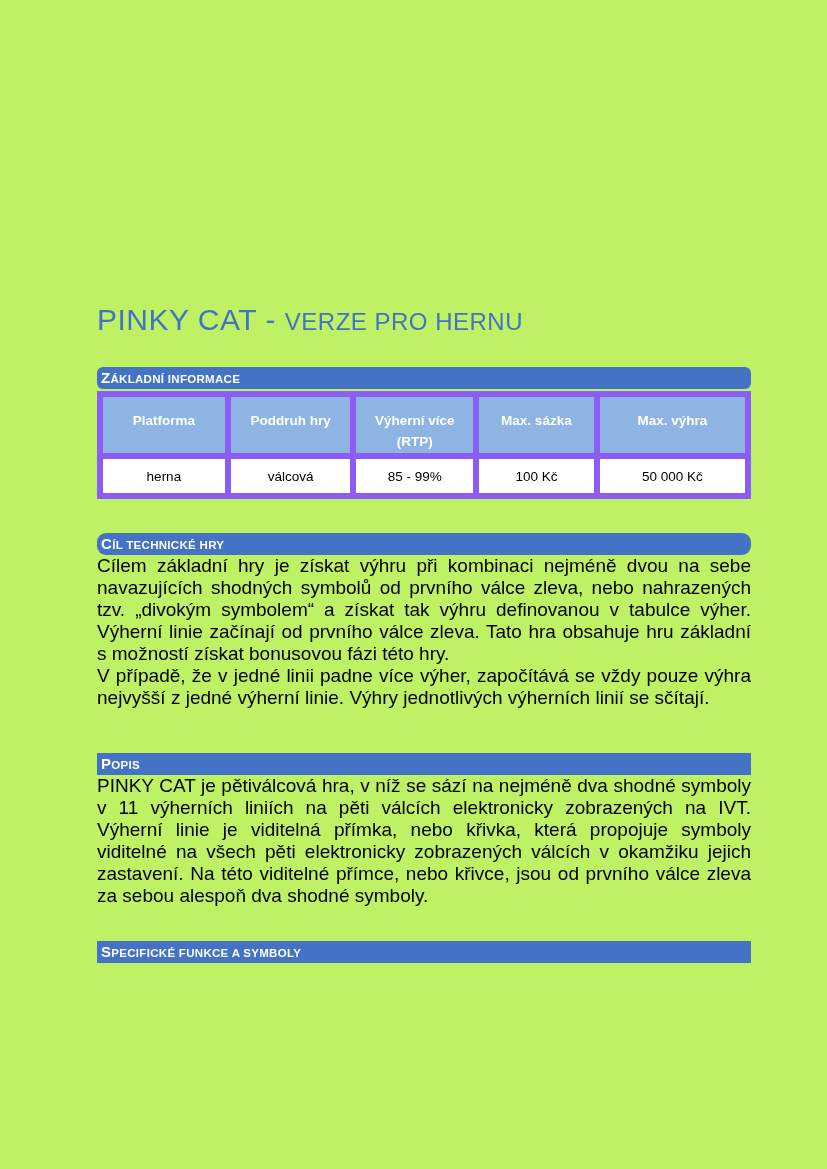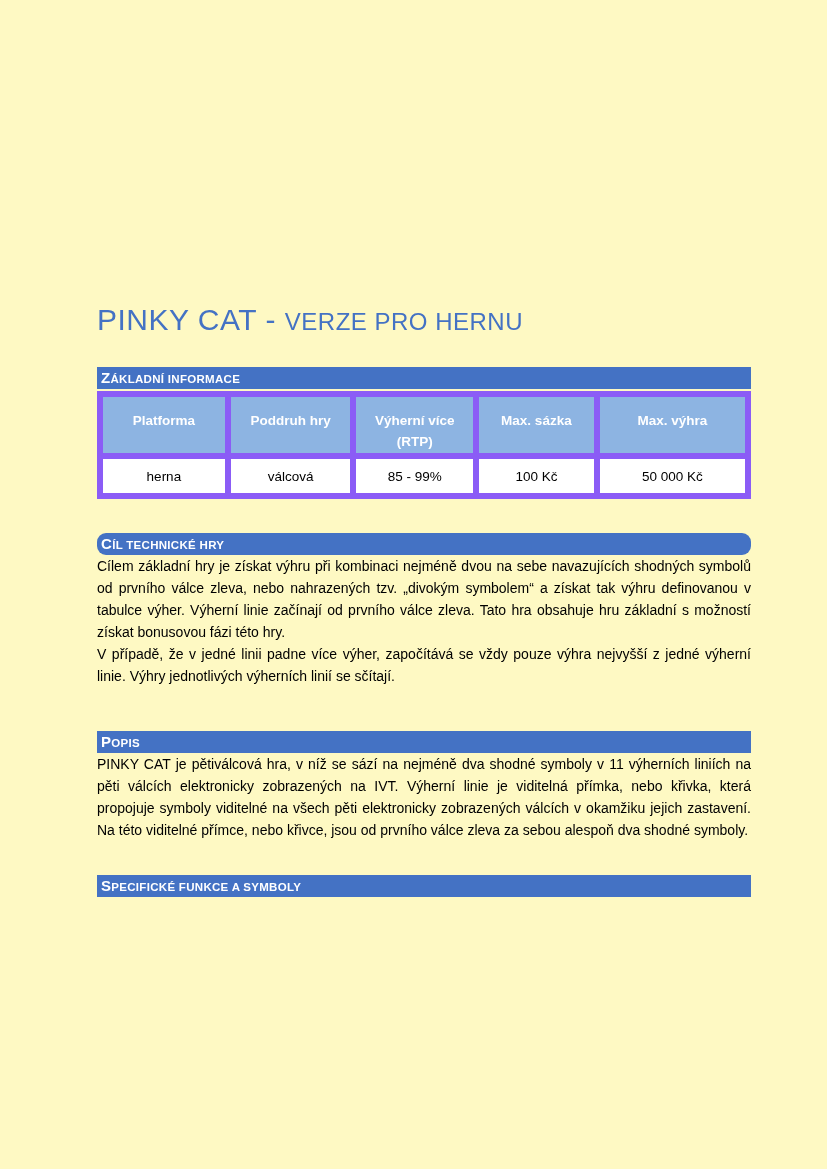--- a/index.html
+++ b/index.html
@@ -6,21 +6,21 @@
     margin: 0;
     padding: 0;
     background: #e8e8e8;
     font-family: "Liberation Sans", sans-serif;
   }
   .page {
     position: relative;
     width: 827px;
     height: 1169px;
     margin: 0 auto;
-    background: #fef9c3;
+    background: #bef264;
     box-sizing: border-box;
     padding: 300px 76px 0 97px;
     overflow: hidden;
     color: #000;
   }
   
   .doc-title {
     margin: 0;
     line-height: 38px;
     color: #4472C4;
@@ -44,21 +44,21 @@
     color: #ffffff;
     font-size: 11.5px;
     font-weight: bold;
     padding-left: 4px;
     letter-spacing: 0.3px;
     box-sizing: border-box;
   }
   .section-bar::first-letter {
     font-size: 15px;
   }
-  .bar-basic   { margin-top: 26px; }
+  .bar-basic   { margin-top: 26px; border-radius: 6px; }
   .bar-goal    { margin-top: 34px; border-radius: 9px; }
   .bar-popis   { margin-top: 44px; }
   .bar-specific{ margin-top: 34px; }
   
   table.info-table {
     margin-top: 2px;
     border-collapse: collapse;
     width: 100%;
     table-layout: fixed;
   }
@@ -85,21 +85,21 @@
     font-weight: 400;
   }
   col.c1 { width: 125px; }
   col.c2 { width: 123px; }
   col.c3 { width: 120px; }
   col.c4 { width: 118px; }
   col.c5 { width: 148px; }
   
   p.body-par {
     margin: 0;
-    font-size: 14px;
+    font-size: 19px;
     line-height: 22px;
     text-align: justify;
     color: #000;
   }
   .par-goal-1  { margin-top: 28px; }
   .par-goal-2  { margin-top: 10px; }
   .par-popis-1 { margin-top: 30px; }
   .sub-heading {
     margin: 0;
     margin-top: 16px;

